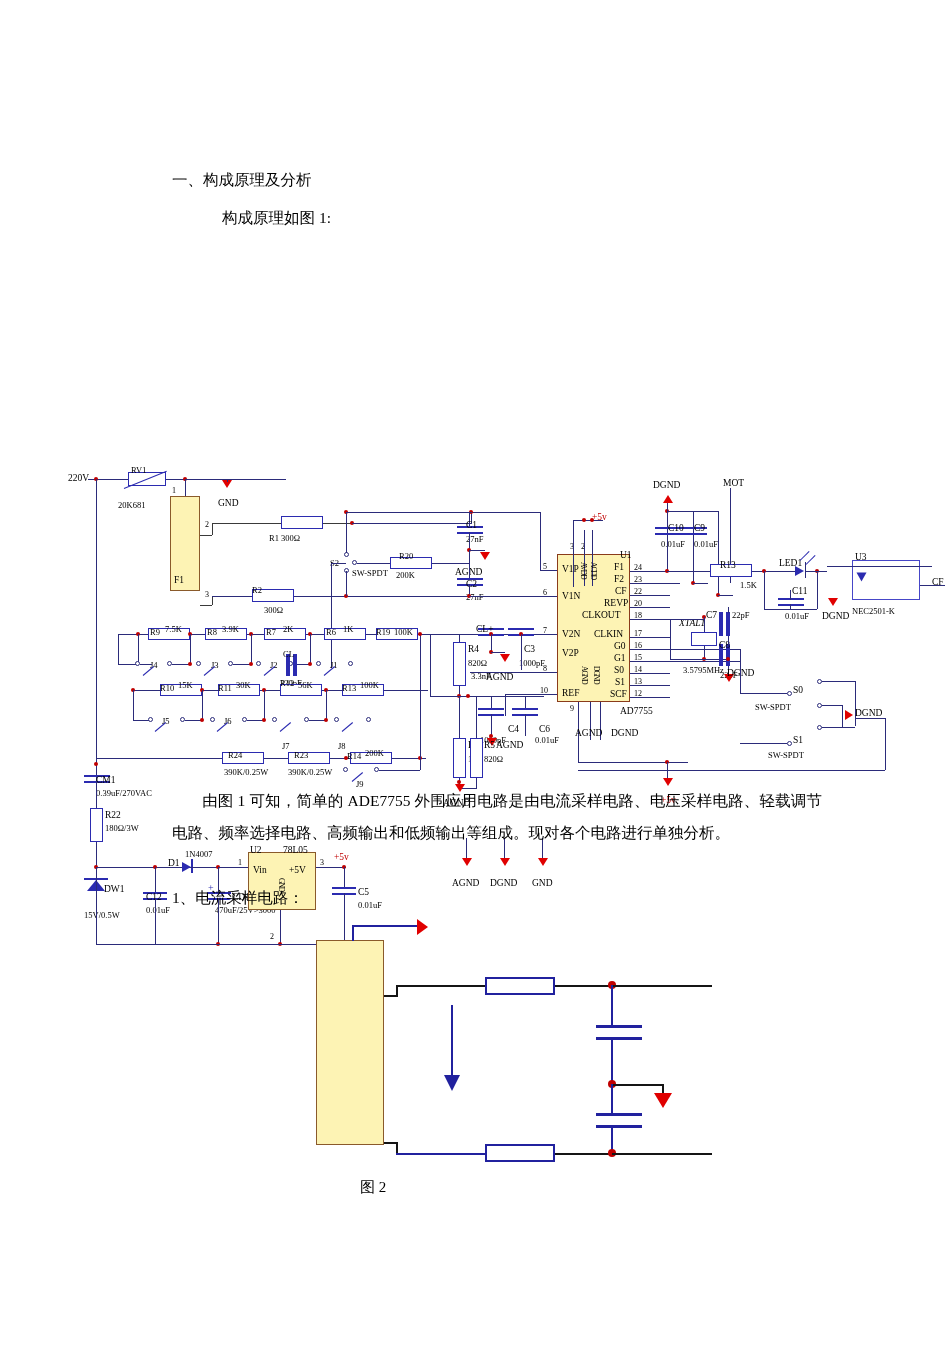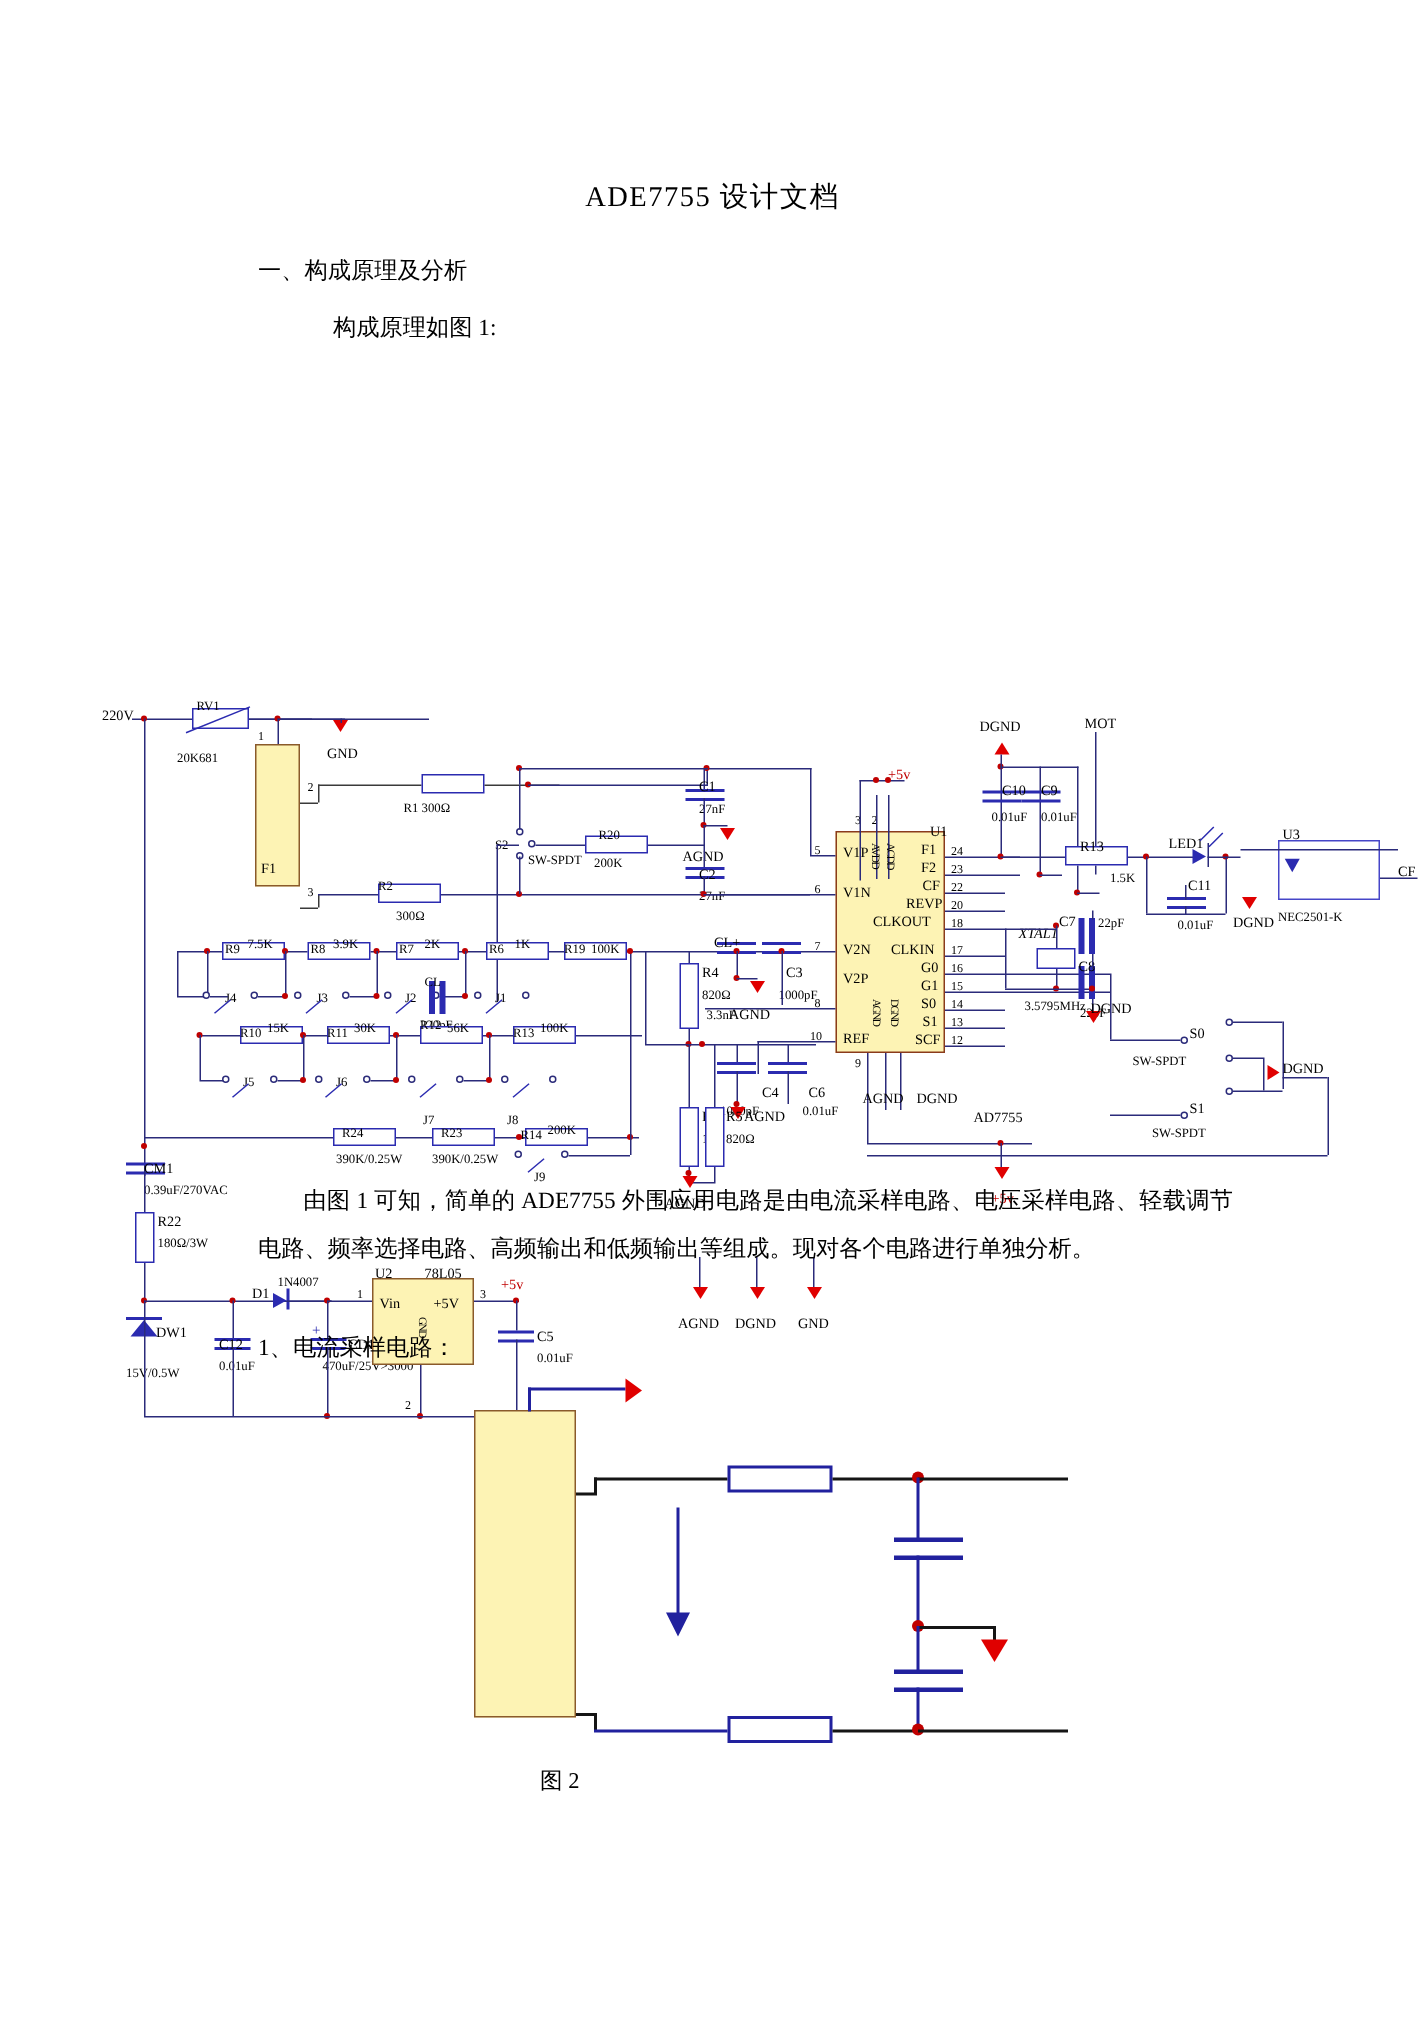--- a/index.html
+++ b/index.html
@@ -110,21 +110,20 @@
     position:absolute; width:0;height:0;
     border-left:8px solid transparent;border-right:8px solid transparent;
     border-top:13px solid transparent;
   }
 </style>
 </head>
 <body>
 
 <div class="page">
 
-  <div class="doc-title">ADE7755 设计文档</div>
   <div class="sec-head">一、构成原理及分析</div>
   <div class="sec-sub">构成原理如图 1:</div>
 
   <div class="sch" style="left:0;top:230px;width:950px;height:505px;">
 
     <div class="lbl m" style="left:68px;top:243px;">220V</div>
     <div class="wire h" style="left:88px;top:249px;width:120px;"></div>
     <div class="node" style="left:94px;top:247px;"></div>
     <div class="wire v" style="left:96px;top:249px;height:305px;"></div>
 
@@ -200,21 +199,21 @@
     <div class="wire h" style="left:357px;top:333px;width:34px;"></div>
     <div class="res" style="left:390px;top:327px;width:42px;height:12px;"></div>
     <div class="lbl" style="left:399px;top:321px;">R20</div>
     <div class="lbl" style="left:396px;top:340px;">200K</div>
     <div class="wire h" style="left:432px;top:333px;width:38px;"></div>
     <div class="wire v" style="left:331px;top:333px;height:105px;"></div>
     <div class="wire h" style="left:331px;top:333px;width:15px;"></div>
 
     <div class="box-ic" style="left:557px;top:324px;width:73px;height:148px;"></div>
     <div class="lbl m" style="left:620px;top:320px;">U1</div>
-    <div class="lbl m" style="left:649px;top:476px;margin-top:35px;">AD7755</div>
+    <div class="lbl m" style="left:620px;top:476px;">AD7755</div>
 
     <div class="pinnum" style="left:570px;top:312px;">3</div>
     <div class="pinnum" style="left:581px;top:312px;">2</div>
     <div class="wire v" style="left:573px;top:322px;height:35px;"></div>
     <div class="wire v" style="left:584px;top:300px;height:56px;"></div>
     <div class="wire v" style="left:592px;top:300px;height:56px;"></div>
     <div class="wire h" style="left:573px;top:290px;width:30px;"></div>
     <div class="node" style="left:582px;top:288px;"></div>
     <div class="node" style="left:590px;top:288px;"></div>
     <div class="wire v" style="left:573px;top:290px;height:32px;"></div>

